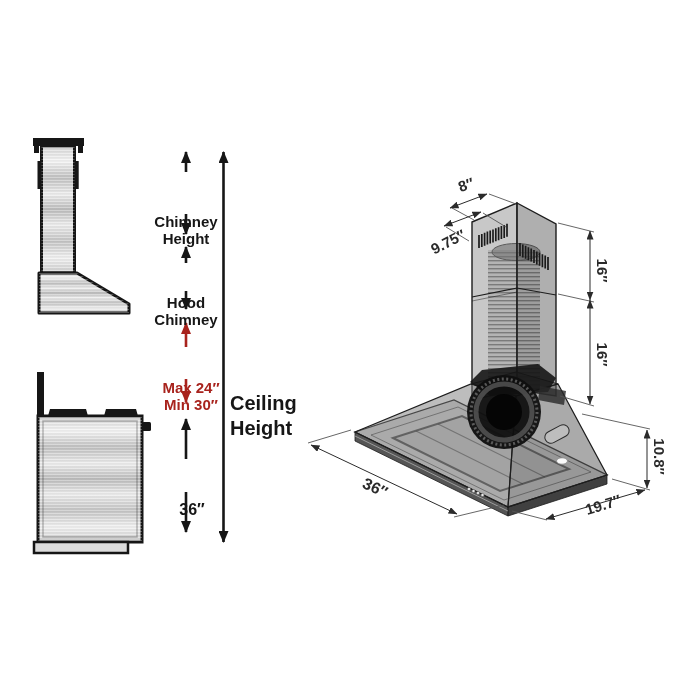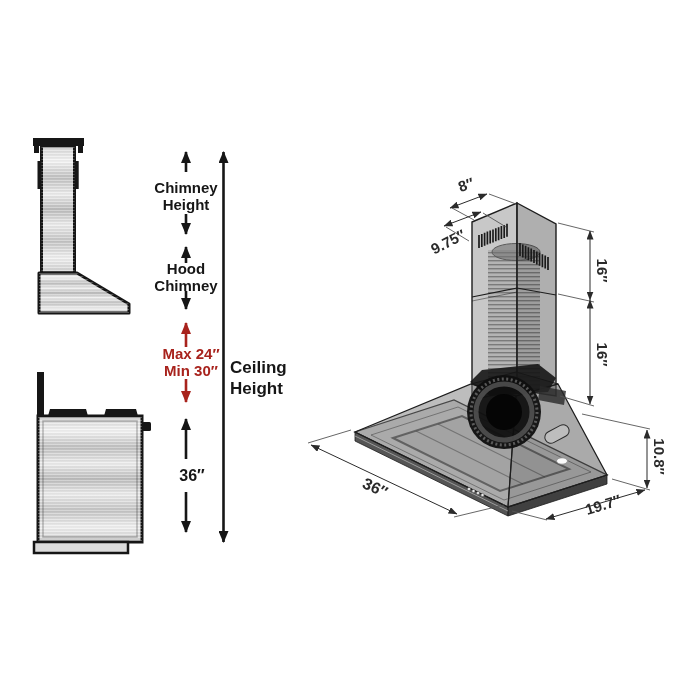--- a/index.html
+++ b/index.html
@@ -1,26 +1,26 @@
 <!DOCTYPE html>
 <html><head>
 <meta charset="utf-8">
 <style>
   html,body{margin:0;padding:0;background:#fff;}
   #stage{position:relative;width:700px;height:700px;background:#ffffff;overflow:hidden;
          font-family:"Liberation Sans",sans-serif;}
   #stage svg{position:absolute;left:0;top:0;}
   .lbl{position:absolute;font-weight:bold;font-size:15px;color:#161616;text-align:center;
-       line-height:1.1;white-space:pre-line;}
+       line-height:1.1;white-space:pre-line;margin-top:34px;}
   .lbl.red{color:#a8231d;}
   .lbl.left{text-align:left;}
   .dim{position:absolute;width:70px;font-weight:bold;font-size:15px;color:#2b2b2b;
        text-align:center;white-space:nowrap;}
   .rot90{transform:rotate(90deg);}
-  .ceiling{font-size:17px;}
+  .ceiling{font-size:20px;}
   .big36{font-size:16px;}
 </style>
 </head>
 <body>
 
 <div id="stage">
 
 <svg width="700" height="700" viewBox="0 0 700 700">
   <defs>
     <linearGradient id="steelV" x1="0" y1="0" x2="0" y2="1">

